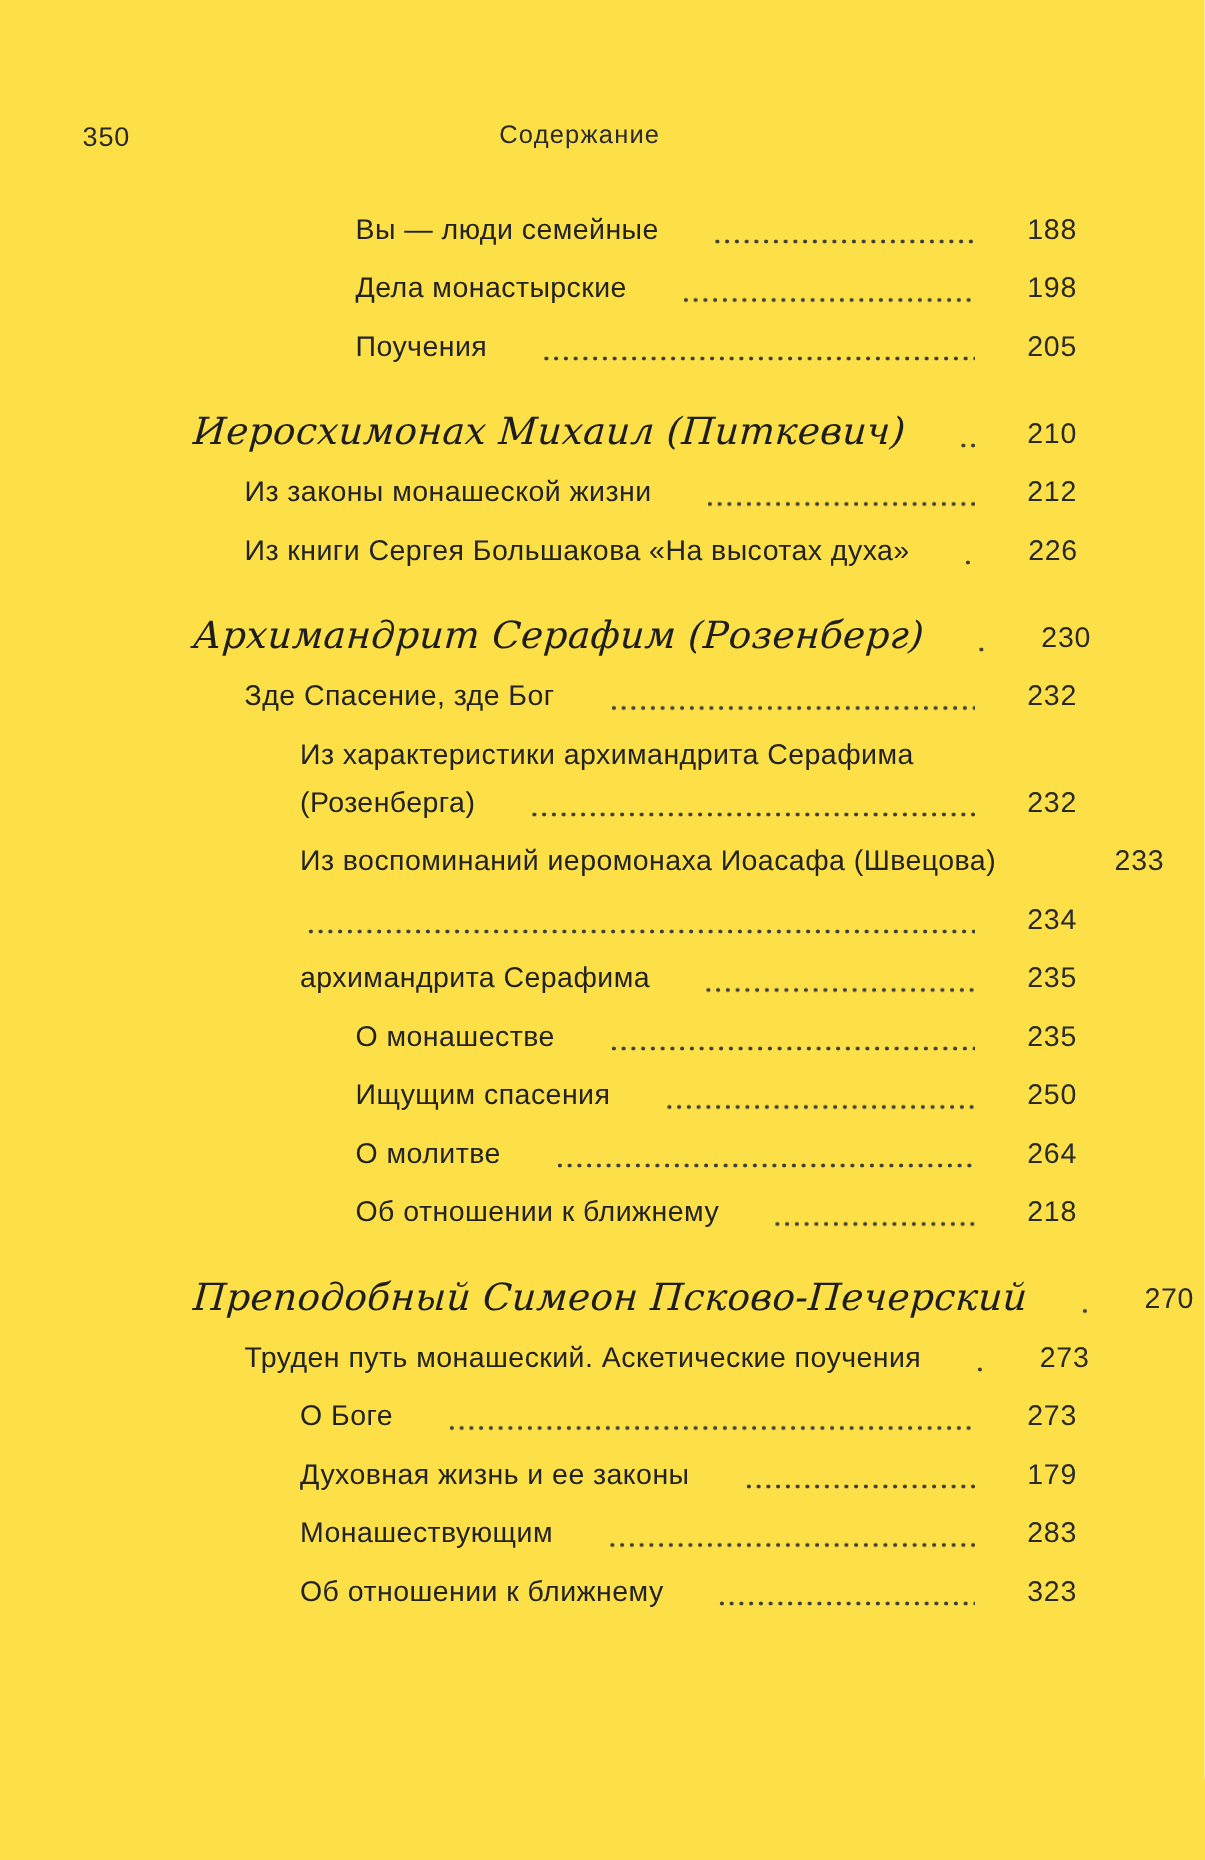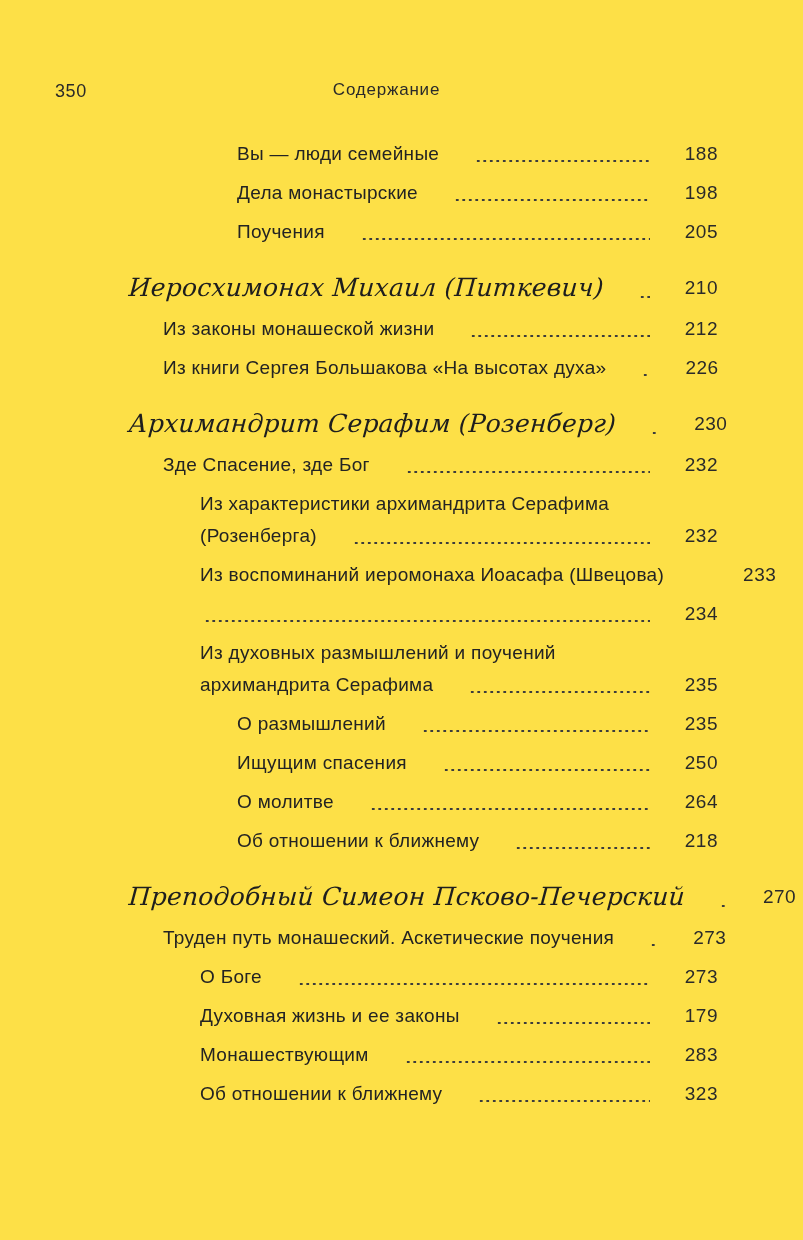--- a/index.html
+++ b/index.html
@@ -54,21 +54,21 @@
   .toc-item.level-1 { padding-left: 108px; }
   .toc-item.level-2 { padding-left: 145px; }
   .toc-item.level-3 { padding-left: 182px; }
 
   .toc-cont-line {
     margin-bottom: 9px;
     white-space: nowrap;
   }
   .toc-line-last {
     display: flex;
-    align-items: center;
+    align-items: flex-end;
     gap: 32px;
   }
   .entry-text {
     white-space: nowrap;
   }
   .leader {
     flex: 1 1 auto;
     min-width: 8px;
     align-self: flex-end;
     height: 6px;
@@ -195,33 +195,30 @@
     </div>
   </div>
       <div class="toc-item level-2">
     <div></div>
     <div class="toc-line-last">
       <span class="leader"></span>
       <span class="page-num">234</span>
     </div>
   </div>
       <div class="toc-item level-2">
-    <div>
-          <div class="toc-cont-line">Из духовных размышлений и поучений</div>
-        </div>
     <div class="toc-line-last">
       <span class="entry-text">архимандрита Серафима</span>
       <span class="leader"></span>
       <span class="page-num">235</span>
     </div>
   </div>
       <div class="toc-item level-3">
     <div></div>
     <div class="toc-line-last">
-      <span class="entry-text">О размышлений</span>
+      <span class="entry-text">О монашестве</span>
       <span class="leader"></span>
       <span class="page-num">235</span>
     </div>
   </div>
       <div class="toc-item level-3">
     <div></div>
     <div class="toc-line-last">
       <span class="entry-text">Ищущим спасения</span>
       <span class="leader"></span>
       <span class="page-num">250</span>

